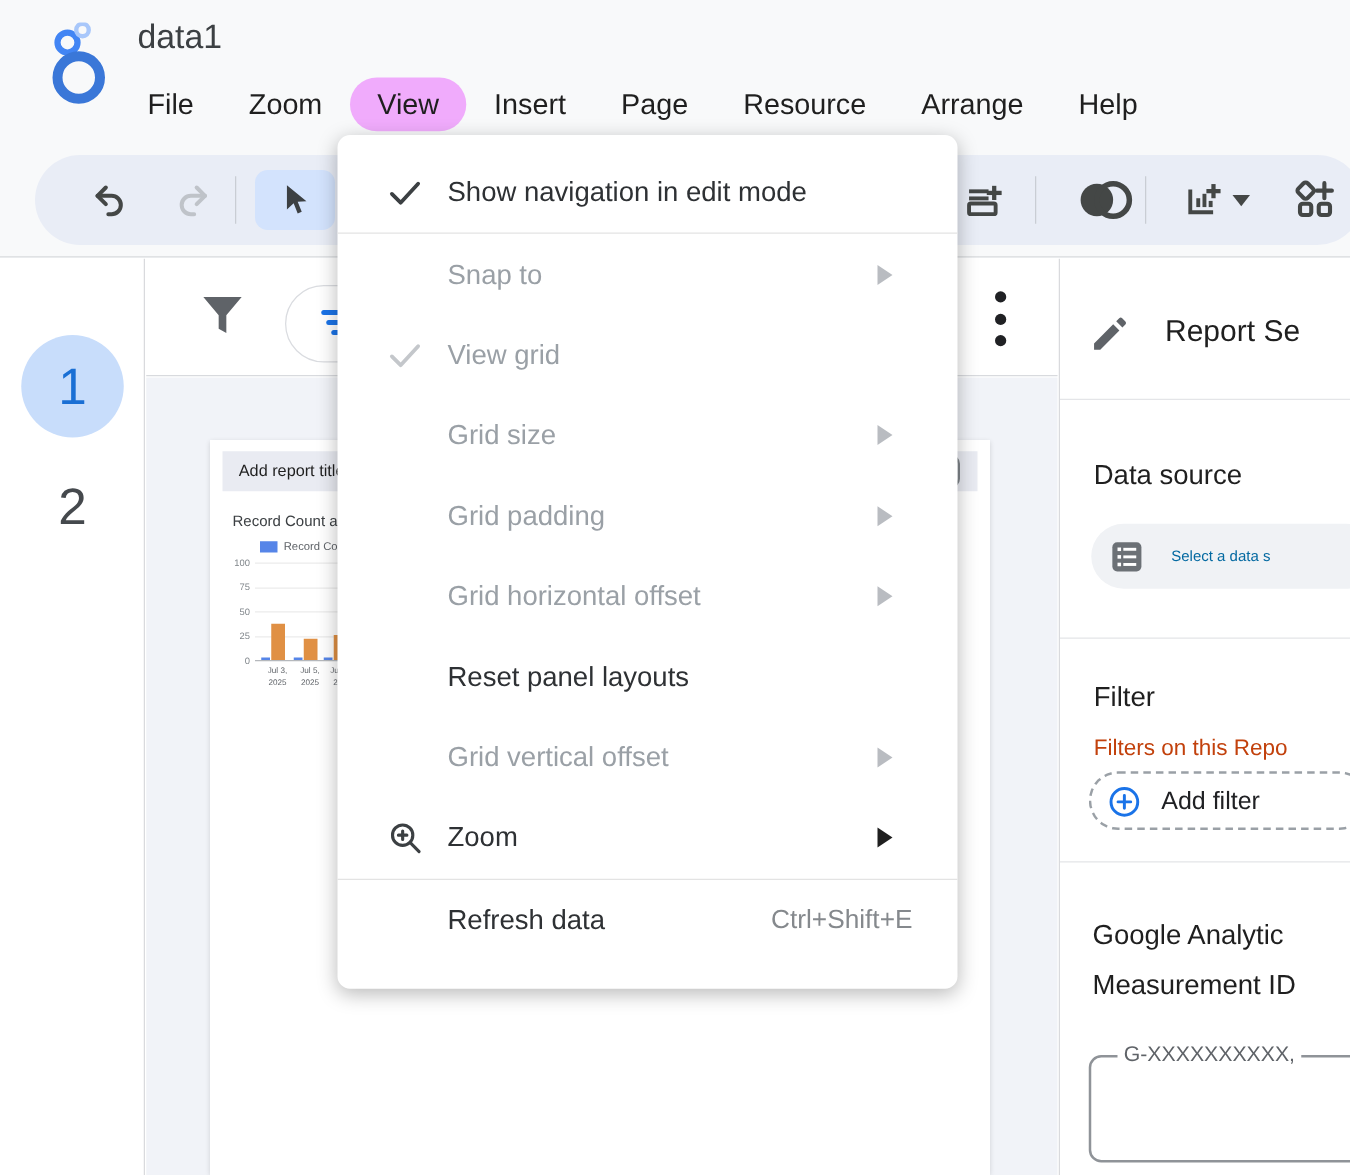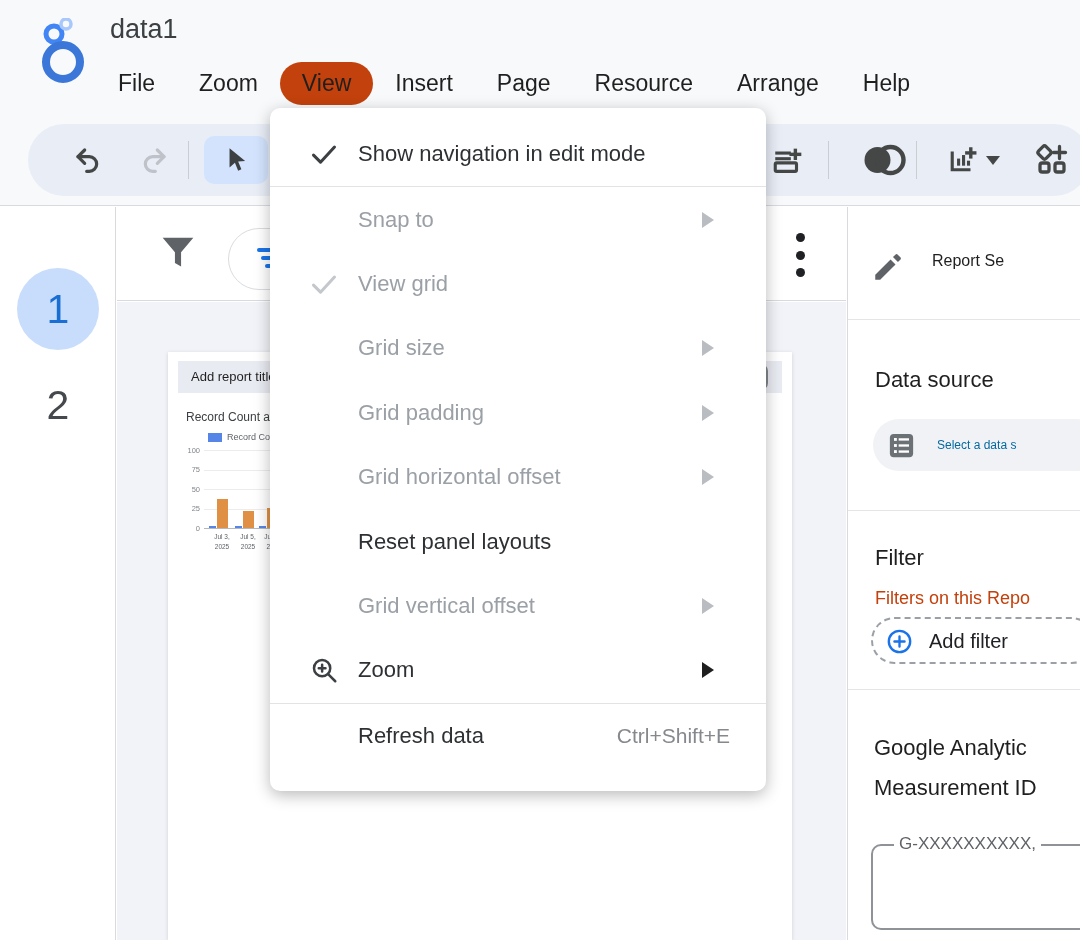--- a/index.html
+++ b/index.html
@@ -8,21 +8,21 @@
     position:relative; width:1080px; height:940px; overflow:hidden;
     font-family:"Liberation Sans", sans-serif; color:#1f1f1f; background:#fff;
   }
   
   .header { position:absolute; left:0; top:0; width:1080px; height:206px;
             background:#f8f9fa; border-bottom:1px solid #d8dadd; }
   .logo { position:absolute; left:30px; top:18px; width:60px; height:66px; cursor:pointer; }
   .doc-title { position:absolute; left:110px; top:14px; font-size:27px; color:#3c4043; }
   .menubar { position:absolute; left:96px; top:60px; height:46px; display:flex; align-items:center; }
   .menubar .mitem { font-size:23px; color:#1f1f1f; padding:8px 22px; border-radius:23px; cursor:pointer; white-space:nowrap; }
-  .menubar .mitem.active { background:#c2410c; }
+  .menubar .mitem.active { background:#f0abfc; }
   
   .toolbar { position:absolute; left:28px; top:124px; width:1062px; height:72px;
              background:#e9edf6; border-radius:36px; }
   .ticon { position:absolute; top:18px; width:36px; height:36px; display:flex; align-items:center; justify-content:center; cursor:pointer; }
   .tb-divider { position:absolute; top:17px; width:1px; height:38px; background:#c9cdd4; }
   .sel-tool { position:absolute; left:176px; top:12px; width:64px; height:48px; background:#d3e3fd; border-radius:10px;
               display:flex; align-items:center; justify-content:center; cursor:pointer; }
   .caret { width:0; height:0; border-left:7px solid transparent; border-right:7px solid transparent; border-top:9px solid #444746; }
   
   .page-strip { position:absolute; left:0; top:207px; width:116px; height:733px; background:#fff; border-right:1px solid #d9dadd; }
@@ -68,21 +68,21 @@
   .vrow.disabled .vlabel { color:#9aa0a6; }
   .vrow .sub-arrow { position:absolute; right:52px; width:0; height:0;
         border-top:8px solid transparent; border-bottom:8px solid transparent; border-left:12px solid #1f1f1f; }
   .vrow.disabled .sub-arrow { border-left-color:#b9bcc1; }
   .vrow .shortcut { position:absolute; right:36px; font-size:21px; color:#85898d; }
   .vdivider { height:1px; background:#e3e3e3; margin:0; }
   
   .rpanel { position:absolute; left:847px; top:207px; width:233px; height:733px; background:#fff; border-left:1px solid #d9dadd; }
   .rp-header { position:absolute; left:0; top:0; width:233px; height:113px; border-bottom:1px solid #e4e5e8; }
   .rp-pencil { position:absolute; left:23px; top:43px; }
-  .rp-title { position:absolute; left:84px; top:45px; font-size:16px; color:#1f1f1f; white-space:nowrap; }
+  .rp-title { position:absolute; left:84px; top:45px; font-size:24px; color:#1f1f1f; white-space:nowrap; }
   .rp-h2 { position:absolute; left:27px; font-size:22px; color:#1f1f1f; white-space:nowrap; }
   .select-btn { position:absolute; left:25px; top:212px; width:230px; height:52px; background:#f0f2f5;
                 border-radius:26px; cursor:pointer; }
   .select-btn .slabel { position:absolute; left:64px; top:0; line-height:52px; font-size:12px; color:#0369a1; white-space:nowrap; }
   .rp-div { position:absolute; left:0; width:233px; height:1px; background:#e4e5e8; }
   .rp-sub { position:absolute; left:27px; font-size:18px; color:#c2410c; white-space:nowrap; }
   .add-filter { position:absolute; left:23px; top:410px; width:224px; height:47px; border:2px dashed #9aa0a6;
                 border-radius:25px; cursor:pointer; }
   .add-filter .alabel { position:absolute; left:56px; top:0; line-height:44px; font-size:20px; color:#202124; white-space:nowrap; }
   .ga-field { position:absolute; left:23px; top:637px; width:240px; height:86px; border:2px solid #8f9398;

